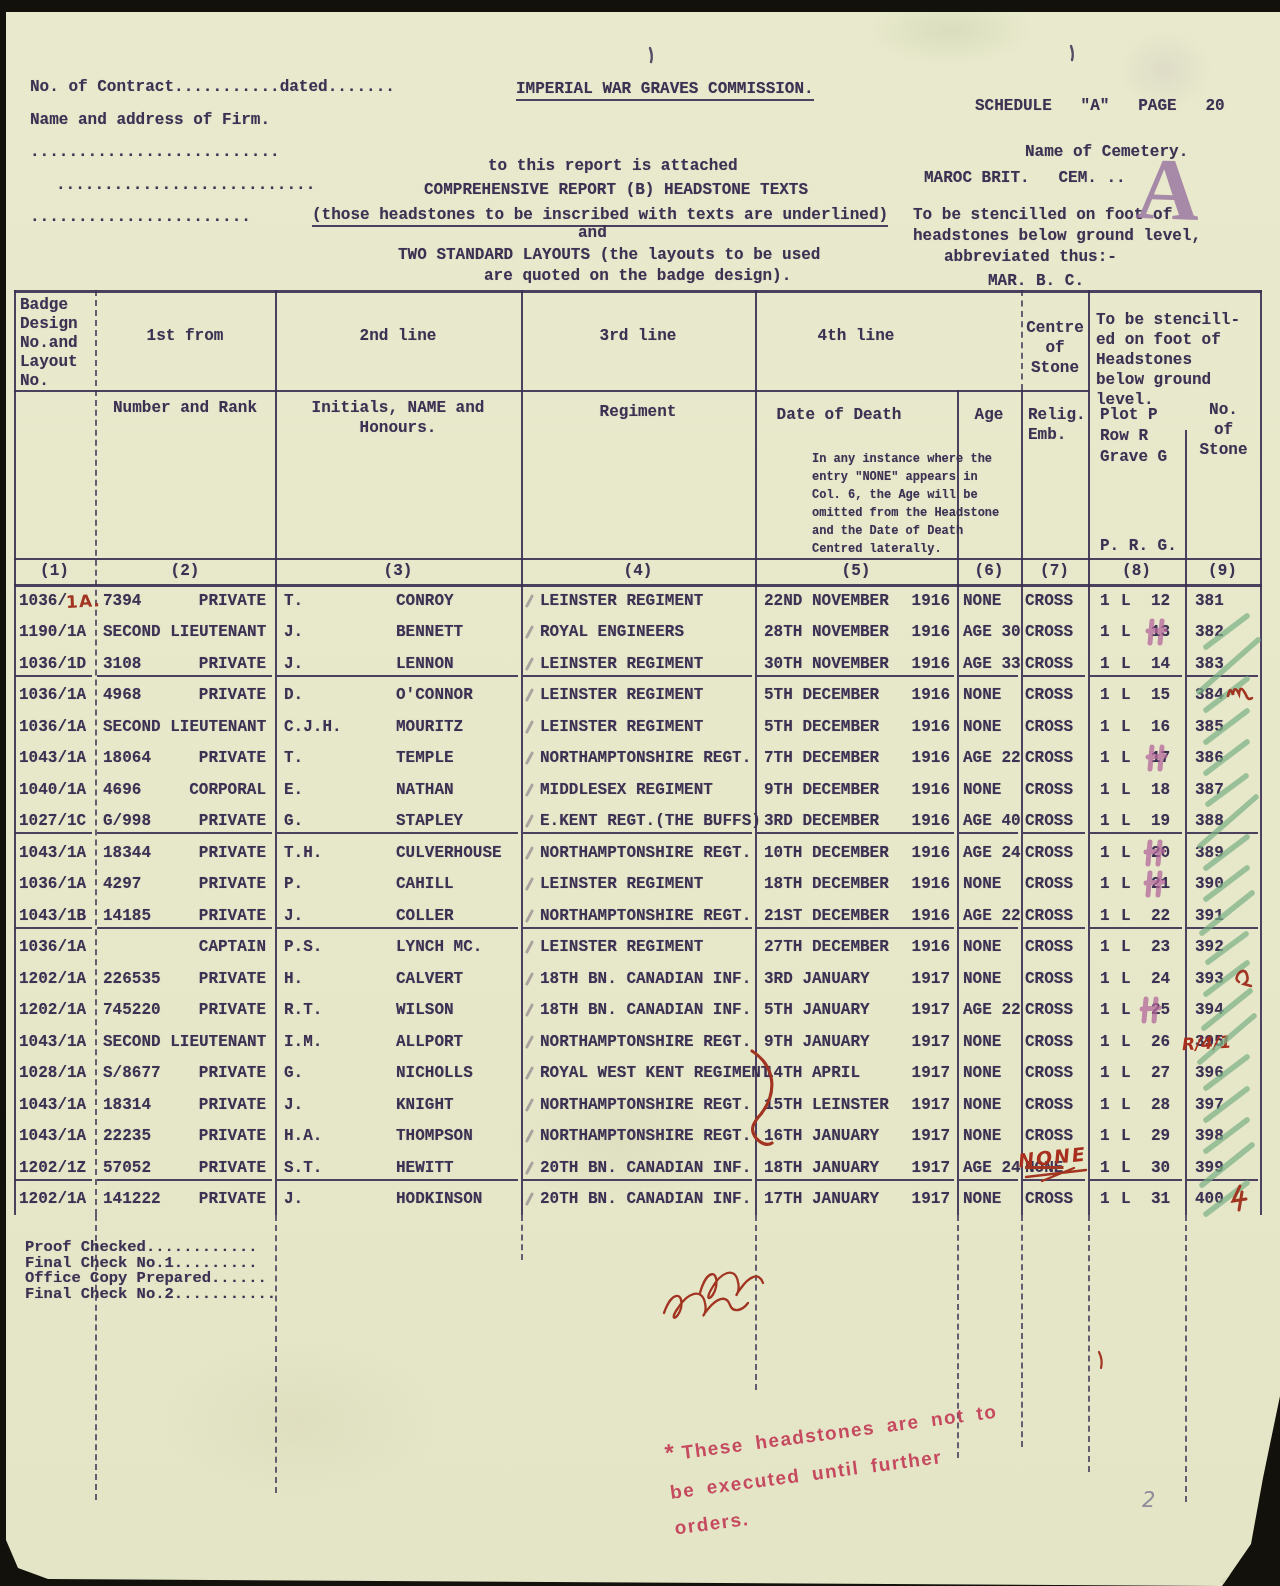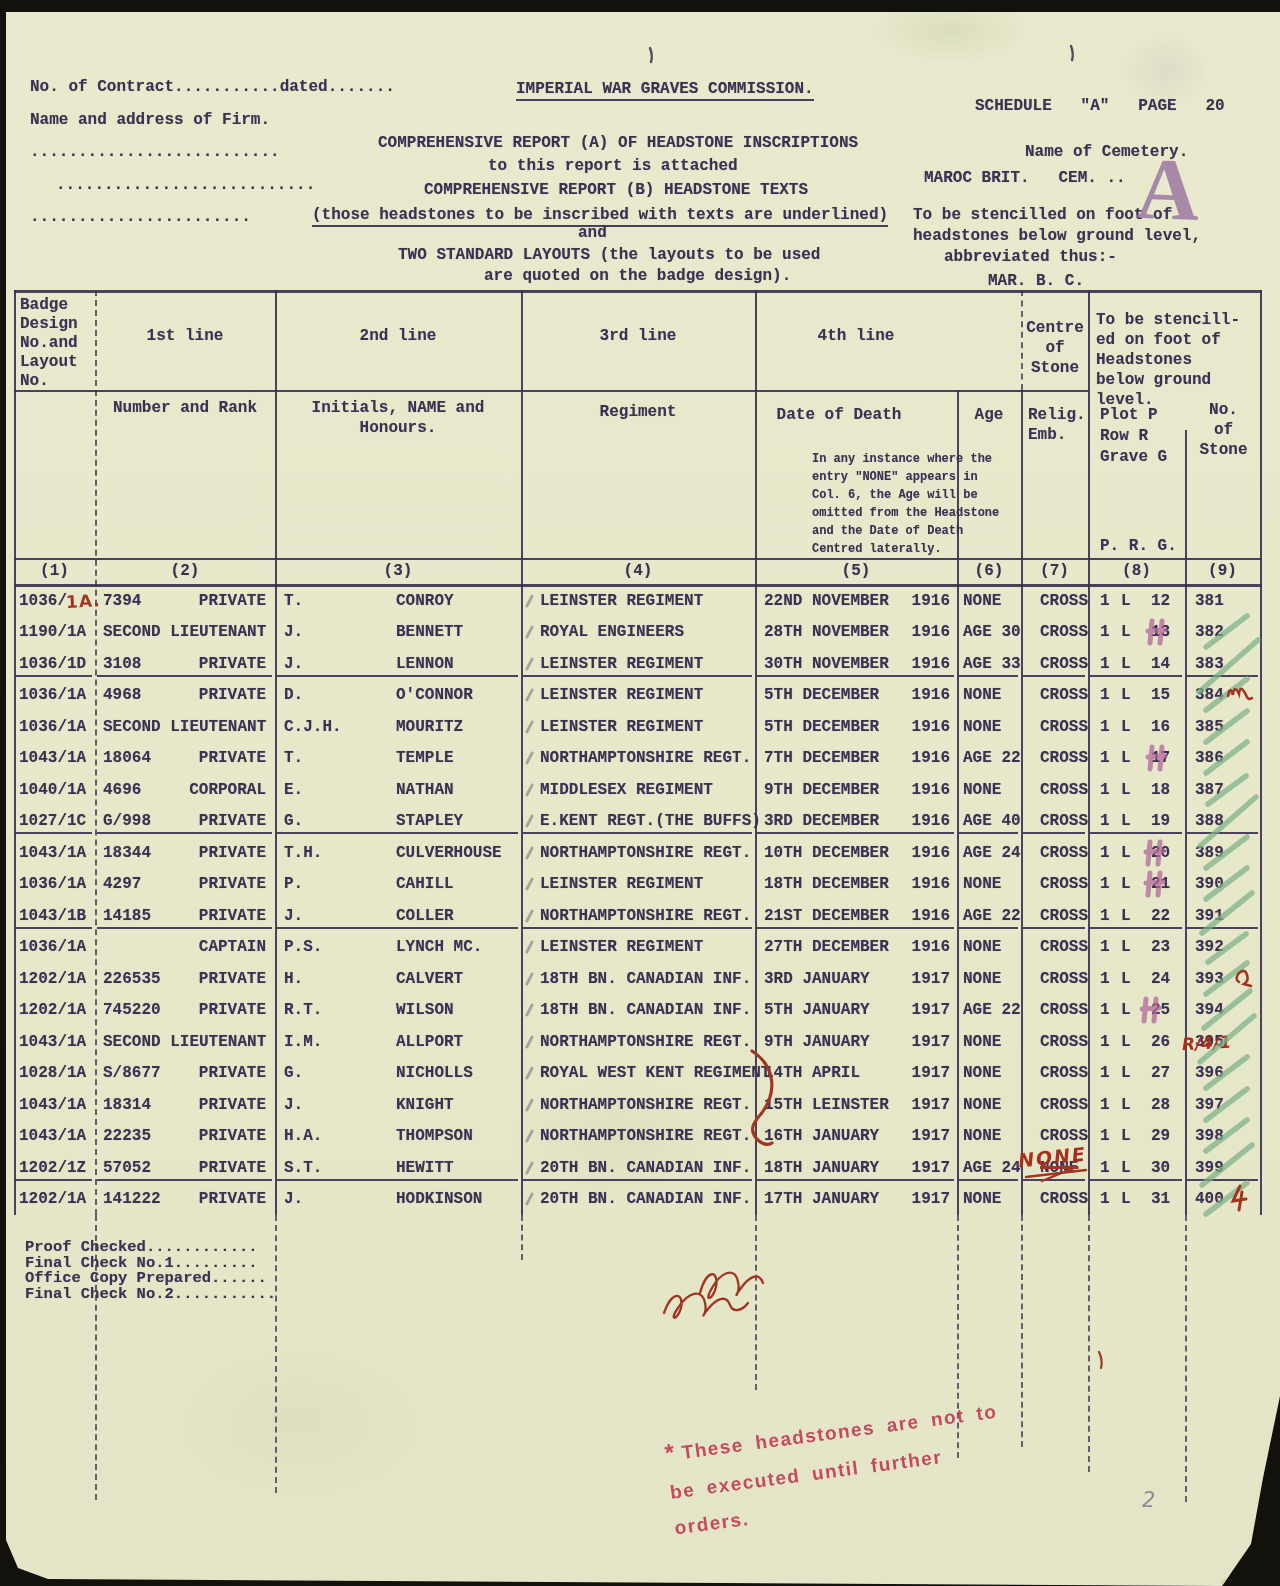--- a/index.html
+++ b/index.html
@@ -43,21 +43,21 @@
   .tbody{position:absolute;left:14px;top:585px;width:1248px;}
   .trow{display:grid;grid-template-columns:82px 180px 246px 234px 202px 64px 67px 97px 76px;height:31.5px;position:relative;}
   .cell{position:relative;display:flex;align-items:center;overflow:visible;white-space:pre;}
   .row-underlined .cell::after{content:"";position:absolute;left:1px;right:4px;bottom:3px;border-bottom:2px solid var(--line);}
   .c-badge{padding-left:5px;}
   .c-rank{justify-content:space-between;padding:0 10px 0 7px;}
   .c-name .ini{flex:none;width:120px;padding-left:8px;}
   .c-reg{padding-left:3px;}
   .c-date{justify-content:space-between;padding:0 8px 0 8px;}
   .c-age{padding-left:5px;}
-  .c-relig{padding-left:18px;}
+  .c-relig{padding-left:3px;}
   .c-prg .p{flex:none;width:32px;padding-left:11px;}
   .c-prg .r{flex:none;width:30px;}
   .c-prg .g{flex:none;}
   .c-stone{padding-left:9px;align-items:center;}
   .tick{width:3px;height:14px;background:rgba(120,106,124,.55);transform:rotate(28deg);margin:0 9px 0 3px;flex:none;border-radius:2px;}
   .badge-red{color:var(--red);font-weight:700;font-family:"DejaVu Sans",sans-serif;font-size:17px;transform:rotate(-3deg);display:inline-block;margin-left:-1px;letter-spacing:1px;text-shadow:none;}
   .struck{text-decoration:line-through;text-decoration-color:#a23522;text-decoration-thickness:2.5px;}
   
   .stamp-a{position:absolute;left:1136px;top:146px;font-family:"Liberation Serif","DejaVu Serif",serif;font-weight:700;font-size:88px;color:var(--purple);transform:rotate(2deg);line-height:1;}
   .stamp-note{position:absolute;left:668px;top:1408px;width:352px;transform:rotate(-7.5deg);color:var(--stamp);font-family:"Liberation Sans","DejaVu Sans",sans-serif;font-weight:700;font-size:19px;letter-spacing:1.5px;word-spacing:5px;line-height:1.85;opacity:.9;}
@@ -74,21 +74,20 @@
 
 <div class="paper">
 
   <div class="abs typed" style="left:30px;top:78px">No. of Contract...........dated.......</div>
   <div class="abs typed" style="left:30px;top:111px">Name and address of Firm.</div>
   <div class="abs typed" style="left:30px;top:143px">..........................</div>
   <div class="abs typed" style="left:56px;top:176px">...........................</div>
   <div class="abs typed" style="left:30px;top:208px">.......................</div>
 
   <div class="abs typed underline" style="left:516px;top:80px">IMPERIAL WAR GRAVES COMMISSION.</div>
-  <div class="abs typed" style="left:378px;top:134px">COMPREHENSIVE REPORT (A) OF HEADSTONE INSCRIPTIONS</div>
   <div class="abs typed" style="left:488px;top:157px">to this report is attached</div>
   <div class="abs typed" style="left:424px;top:181px">COMPREHENSIVE REPORT (B) HEADSTONE TEXTS</div>
   <div class="abs typed underline" style="left:312px;top:206px">(those headstones to be inscribed with texts are underlined)</div>
   <div class="abs typed" style="left:578px;top:224px">and</div>
   <div class="abs typed" style="left:398px;top:246px">TWO STANDARD LAYOUTS (the layouts to be used</div>
   <div class="abs typed" style="left:484px;top:267px">are quoted on the badge design).</div>
 
   <div class="abs typed" style="left:975px;top:97px">SCHEDULE   "A"   PAGE   20</div>
   <div class="abs typed" style="left:1025px;top:143px">Name of Cemetery.</div>
   <div class="abs typed" style="left:924px;top:169px">MAROC BRIT.   CEM. ..</div>
@@ -122,21 +121,21 @@
   <div class="vdash" style="left:957px;top:1215px;height:243px"></div>
   <div class="vdash" style="left:1021px;top:1215px;height:232px"></div>
   <div class="vdash" style="left:1088px;top:1215px;height:257px"></div>
   <div class="vdash" style="left:1185px;top:1215px;height:287px"></div>
 
   <div class="hcell hleft prel" style="left:20px;top:296px;width:74px;line-height:19px">Badge
 Design
 No.and
 Layout
    No.</div>
-  <div class="hcell" style="left:95px;top:326px;width:180px">1st line</div>
+  <div class="hcell" style="left:95px;top:326px;width:180px">1st from</div>
   <div class="hcell" style="left:275px;top:326px;width:246px">2nd line</div>
   <div class="hcell" style="left:521px;top:326px;width:234px">3rd line</div>
   <div class="hcell" style="left:755px;top:326px;width:202px">4th line</div>
   <div class="hcell prel" style="left:1021px;top:318px;width:68px">Centre
 of
 Stone</div>
   <div class="hcell hleft prel" style="left:1096px;top:310px;width:165px">To be stencill-
 ed on foot of
 Headstones
 below ground

